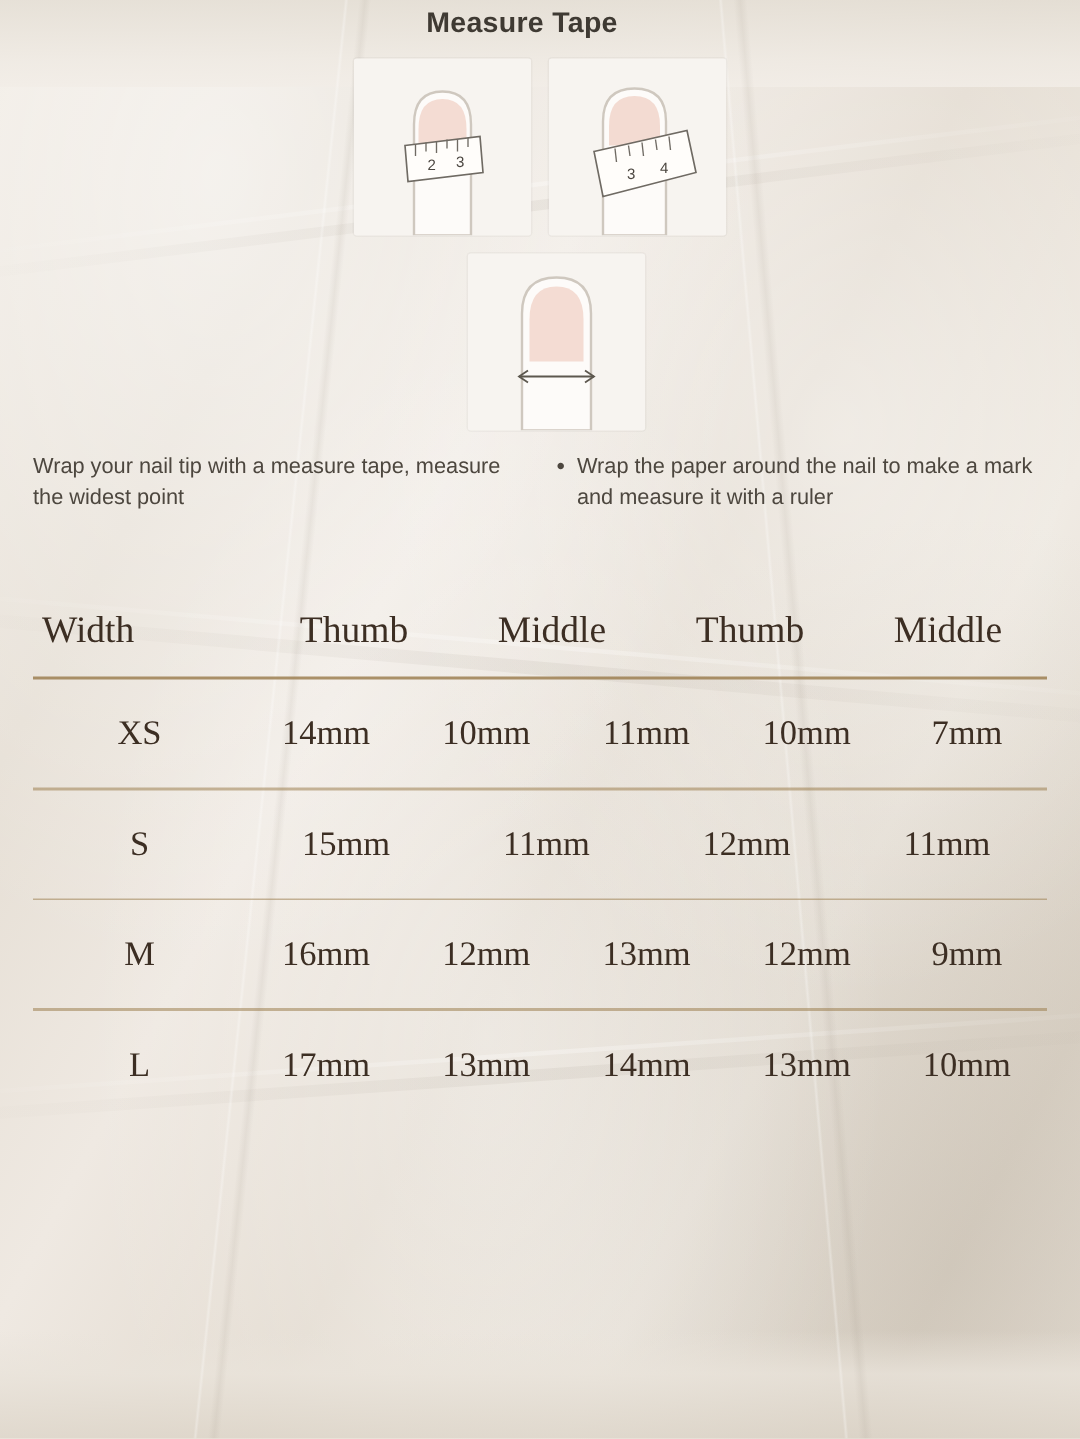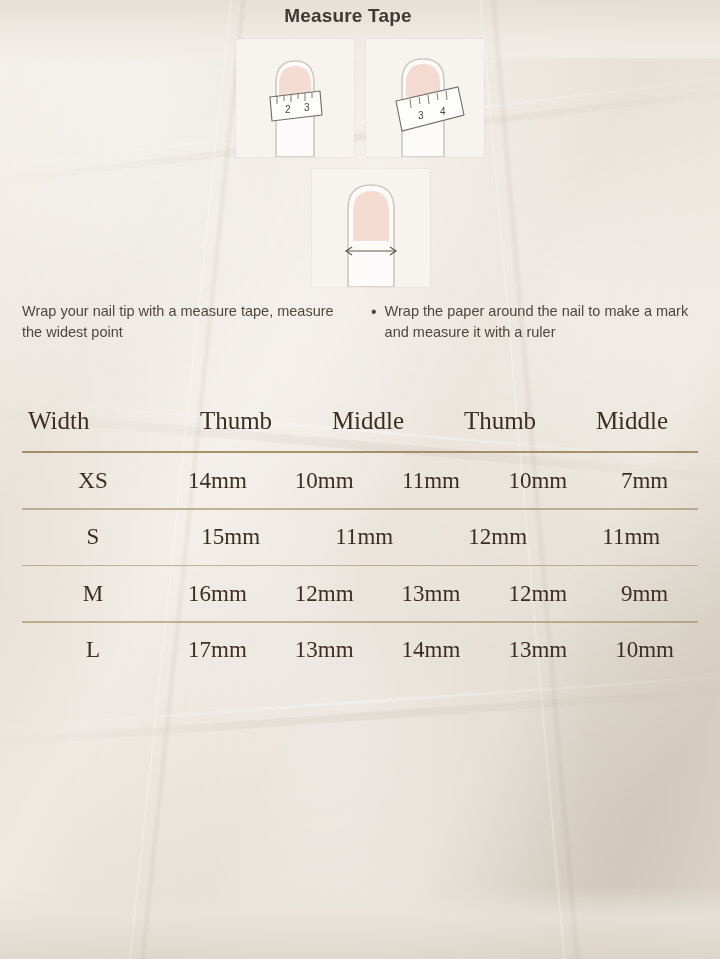--- a/index.html
+++ b/index.html
@@ -143,21 +143,21 @@
     align-items: center;
     font-family: "Liberation Serif", serif;
     color: #3c2e23;
   }
   .trow.head {
     font-size: 25px;
     padding-bottom: 16px;
   }
   .trow.body {
     font-size: 23px;
-    height: 55px;
+    height: 72px;
   }
   .sep {
     height: 2px;
     background: #9c7f51;
     opacity: .85;
   }
   .sep.thin { height: 1.5px; opacity: .55; }
 
   .c-width { width: 142px; text-align: center; }
   .c-cell  { flex: 1; text-align: center; }

